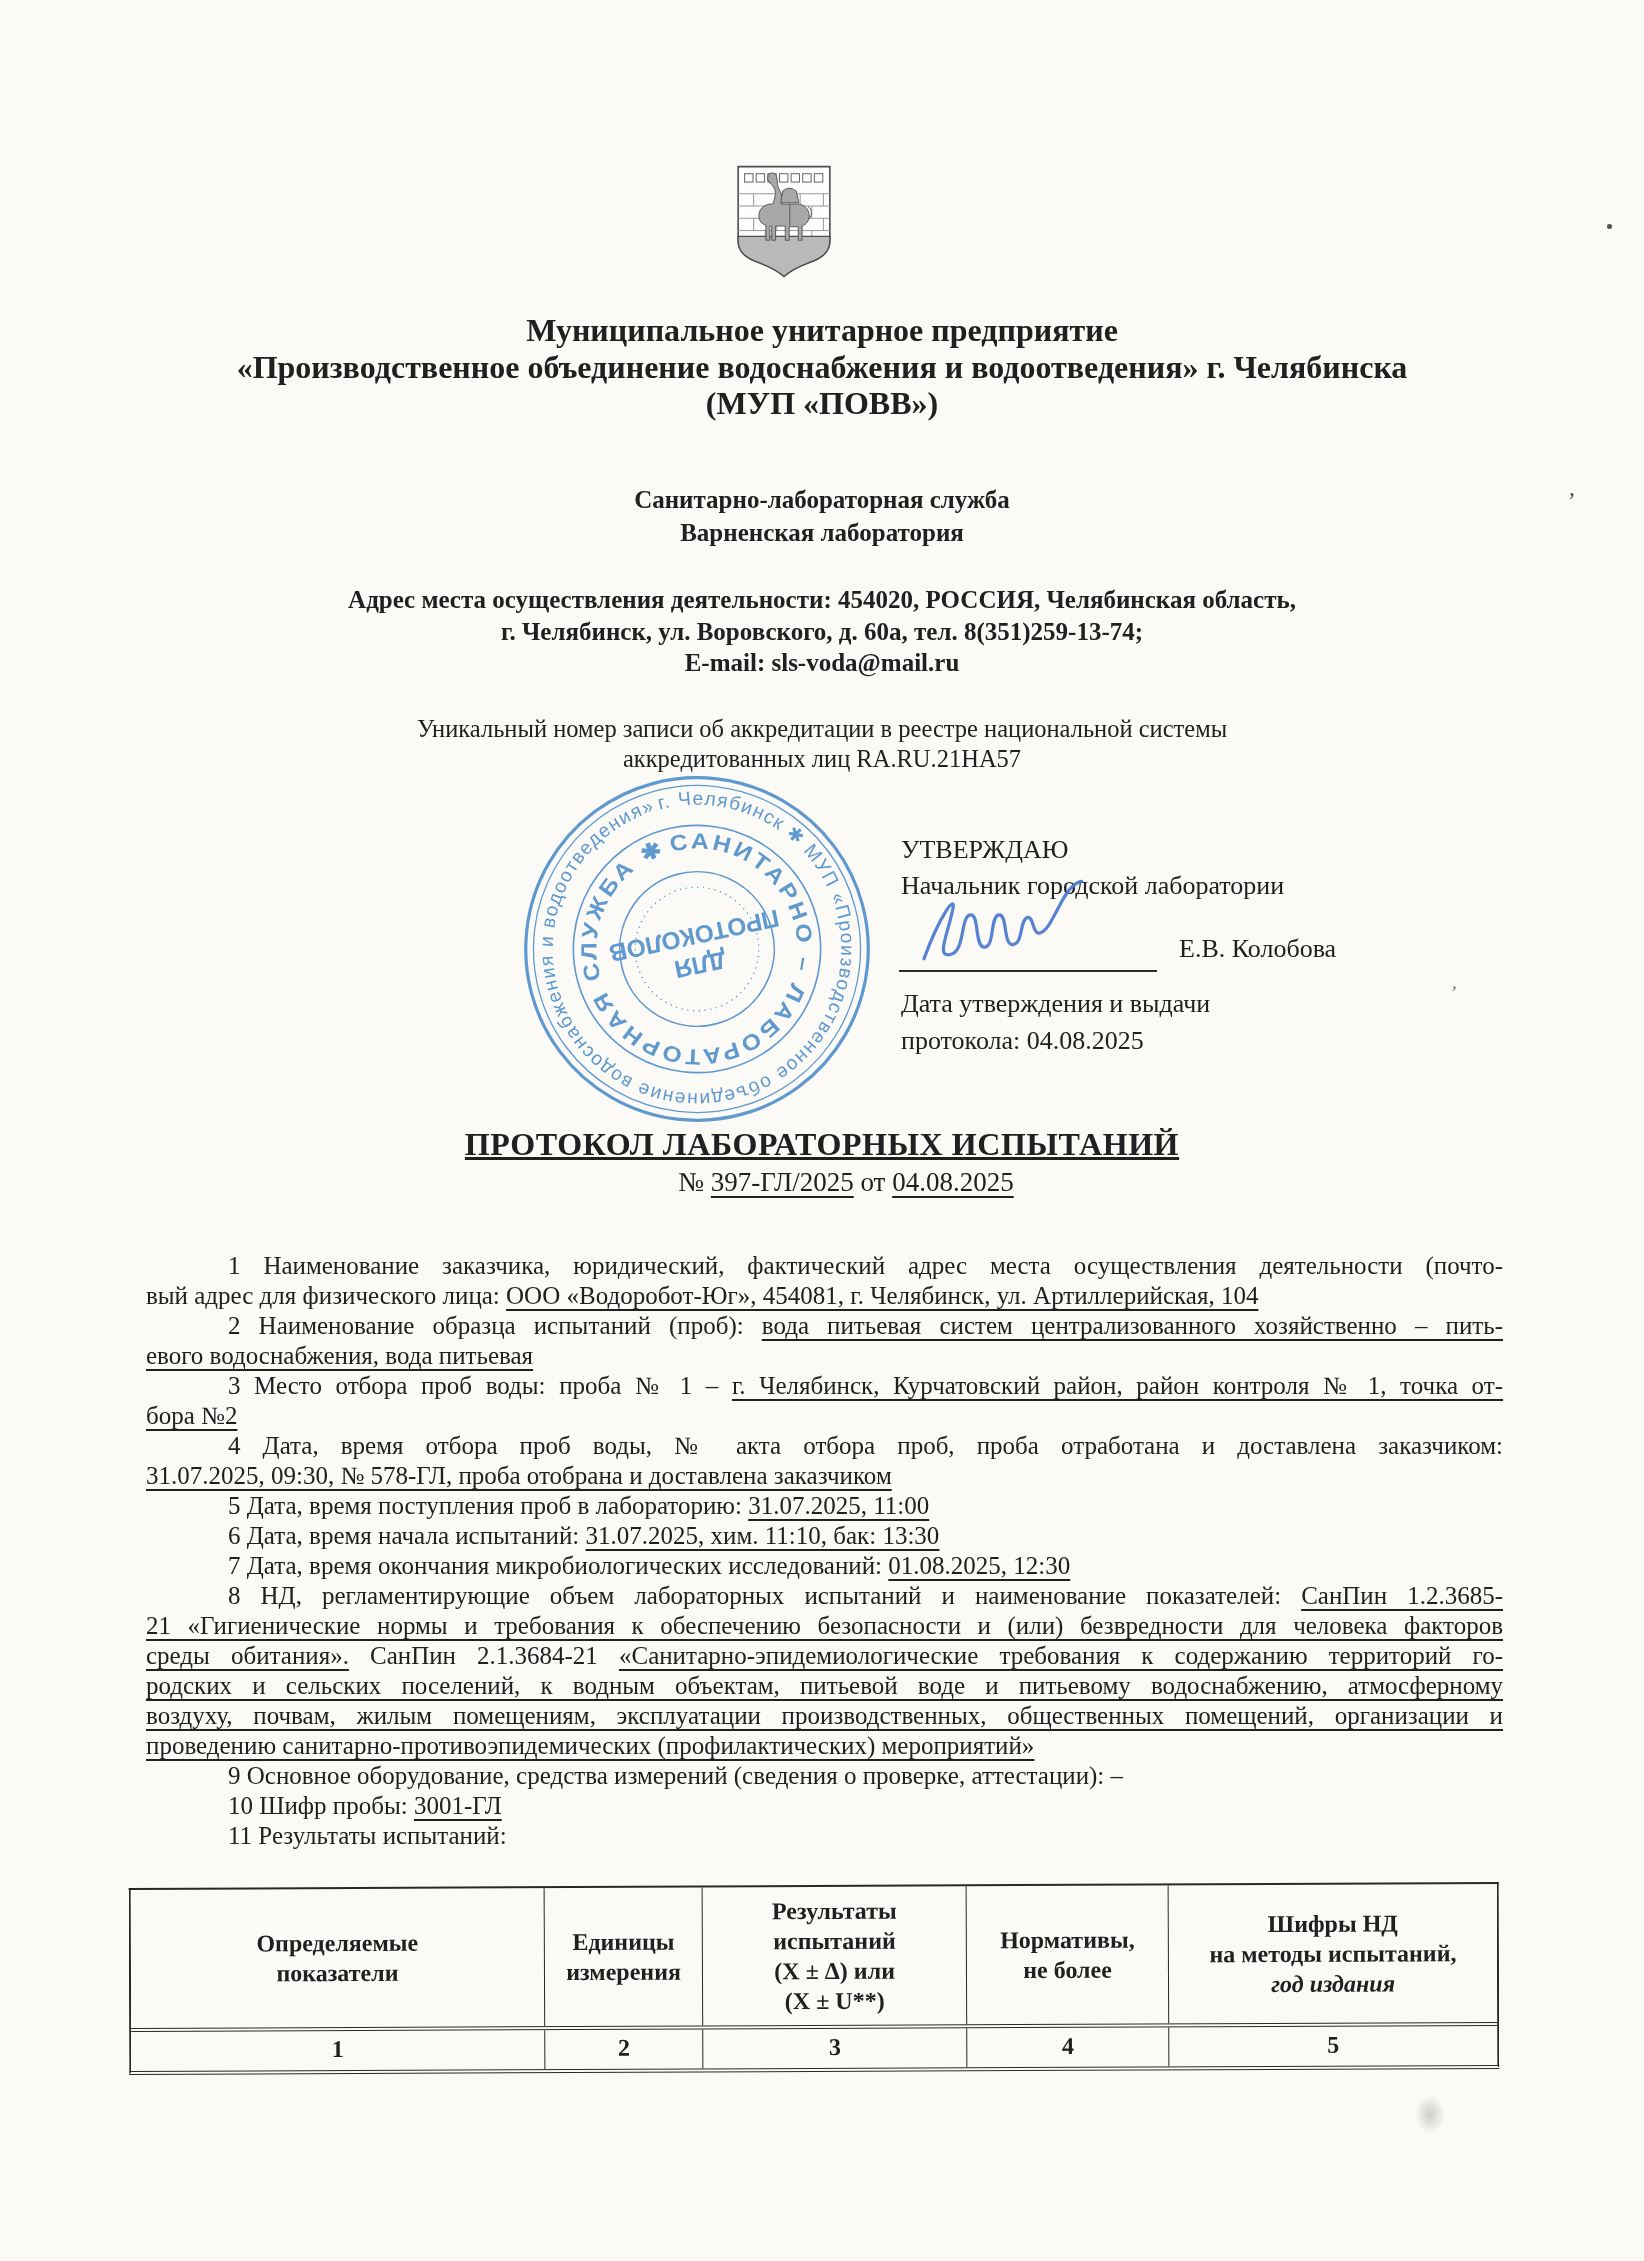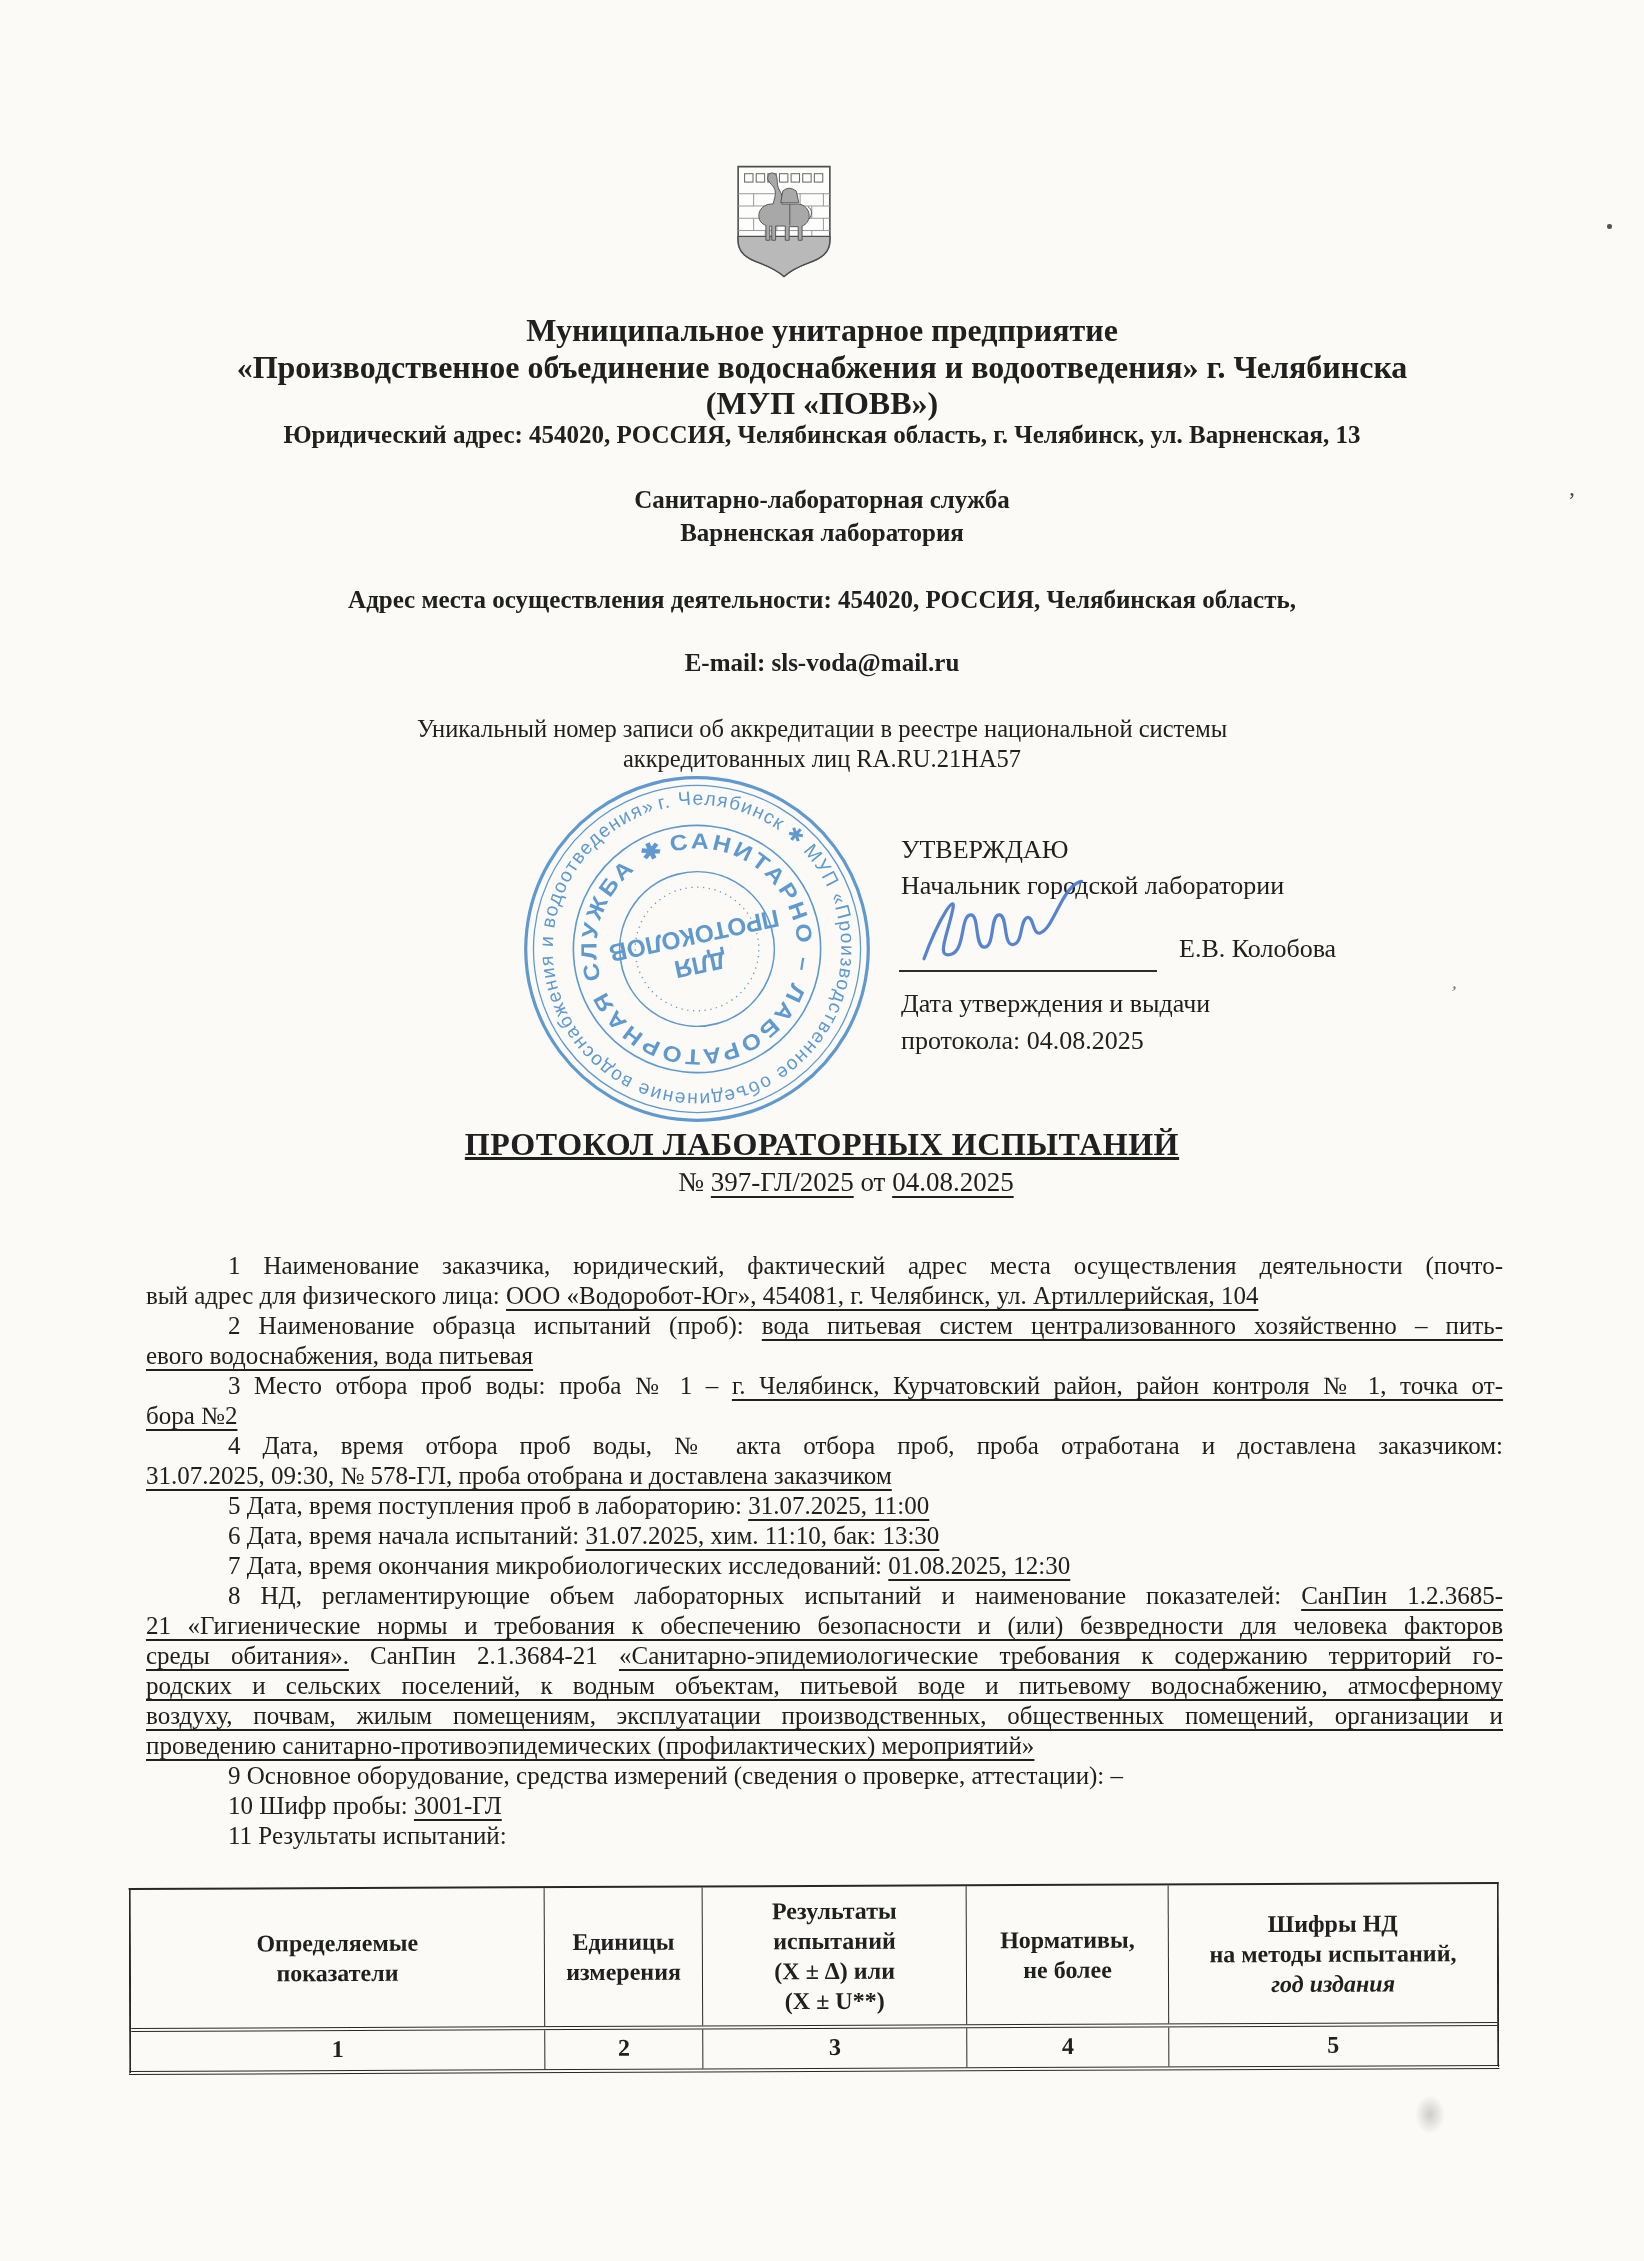--- a/index.html
+++ b/index.html
@@ -97,24 +97,24 @@
       <path d="M47,118 L47,95 C41,93 36,88 36,80 C36,70 44,63 54,62 L58,62 C60,54 63,48 61,40 C59,33 52,30 50,24 C49,20 51,15 55,14 C60,13 63,17 64,21 C65,26 64,31 66,36 C68,42 72,46 72,52 L72,62 L96,62 C106,62 114,70 114,80 C114,88 109,94 103,96 L103,118 L97,118 L97,97 L83,97 L83,118 L77,118 L77,96 L62,96 L62,118 L56,118 L56,96 L53,96 L53,118 Z"></path>
       <path d="M70,60 L98,60 L94,42 Q83,33 73,42 Z"></path>
       <path d="M112,66 C119,70 119,79 114,85" fill="none"></path>
       <line x1="84" y1="62" x2="84" y2="95"></line>
     </g>
   </svg>
 
   <div class="cline b fs43" style="top:312px">Муниципальное унитарное предприятие</div>
   <div class="cline b fs43" style="top:349px">«Производственное объединение водоснабжения и водоотведения» г. Челябинска</div>
   <div class="cline b fs43" style="top:385px">(МУП «ПОВВ»)</div>
-  <div class="cline b fs39" style="top:421px">Юридический адрес: 454020, РОССИЯ, Челябинская область, г. Челябинск, ул. Варненская, 13</div>
   <div class="cline b fs39" style="top:486px">Санитарно-лабораторная служба</div>
   <div class="cline b fs39" style="top:519px">Варненская лаборатория</div>
   <div class="cline b fs39" style="top:586px">Адрес места осуществления деятельности: 454020, РОССИЯ, Челябинская область,</div>
+  <div class="cline b fs39" style="top:618px">г. Челябинск, ул. Воровского, д. 60а, тел. 8(351)259-13-74;</div>
   <div class="cline b fs39" style="top:649px">E-mail: sls-voda@mail.ru</div>
   <div class="cline fs38" style="top:715px">Уникальный номер записи об аккредитации в реестре национальной системы</div>
   <div class="cline fs38" style="top:745px">аккредитованных лиц RA.RU.21HA57</div>
 
   <svg class="stamp" viewBox="-292 -292 584 584">
     <defs>
       <path id="rOut" d="M0,-224 A224,224 0 1 1 -0.1,-224" fill="none"></path>
       <path id="rMid" d="M0,-156 A156,156 0 1 1 -0.1,-156" fill="none"></path>
     </defs>
     <circle r="266" stroke-width="5"></circle>

